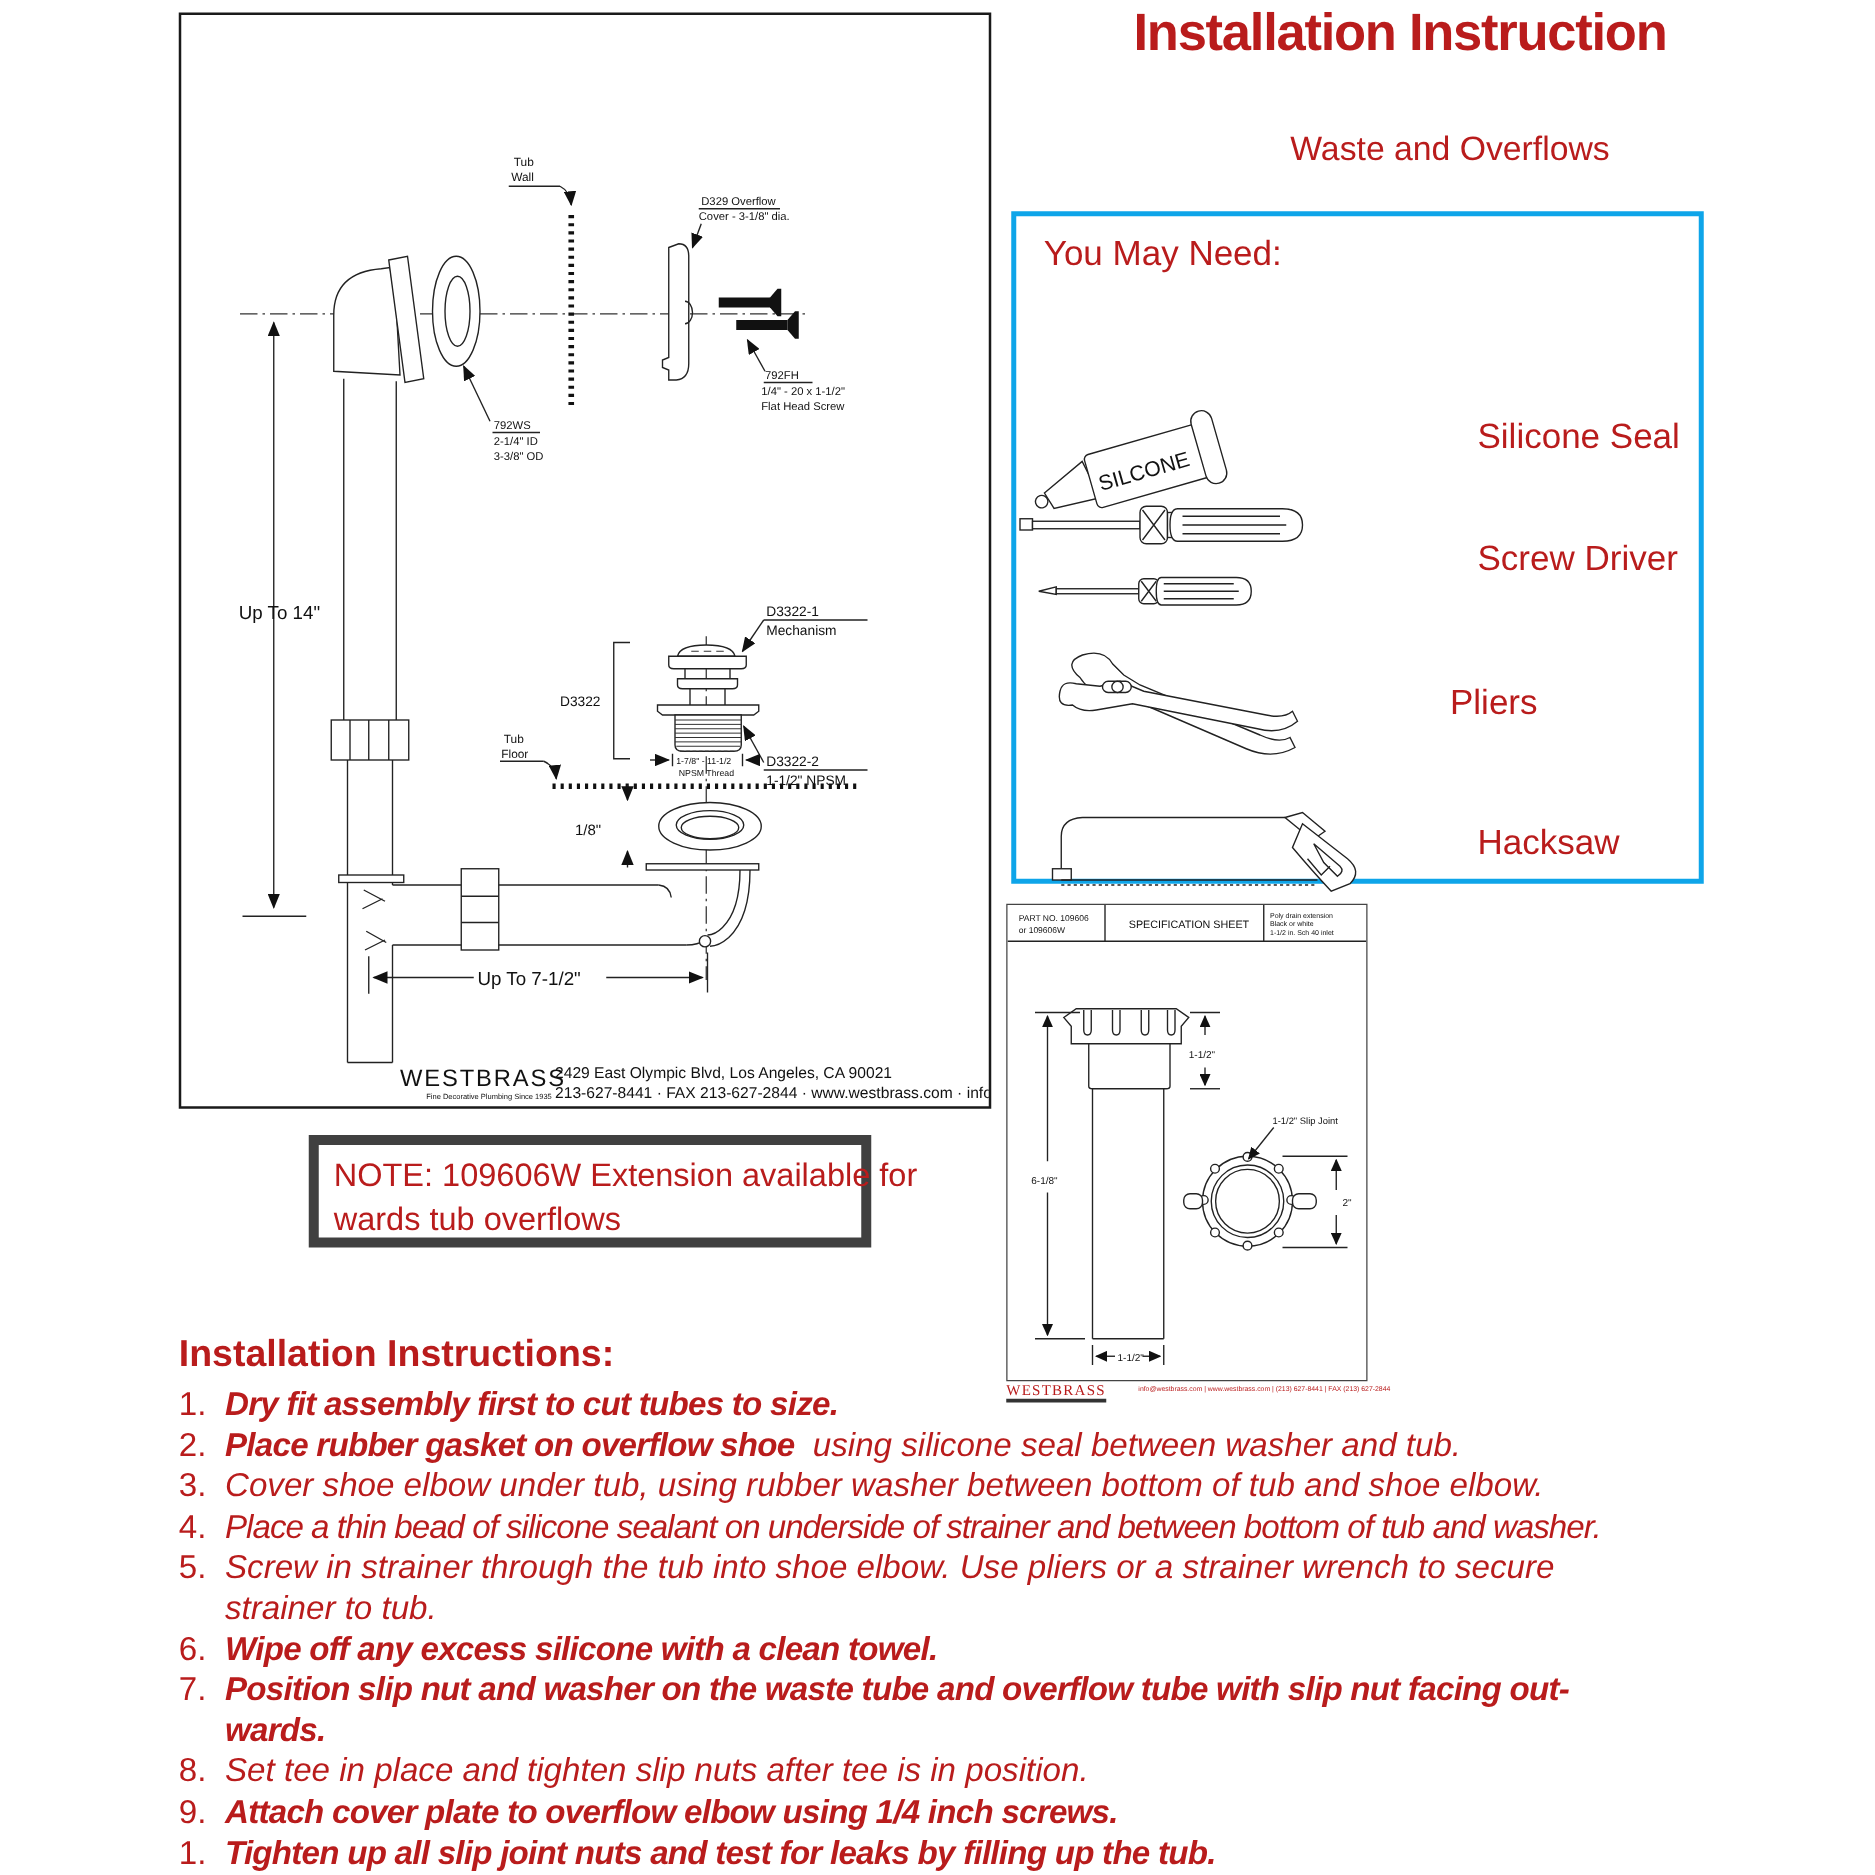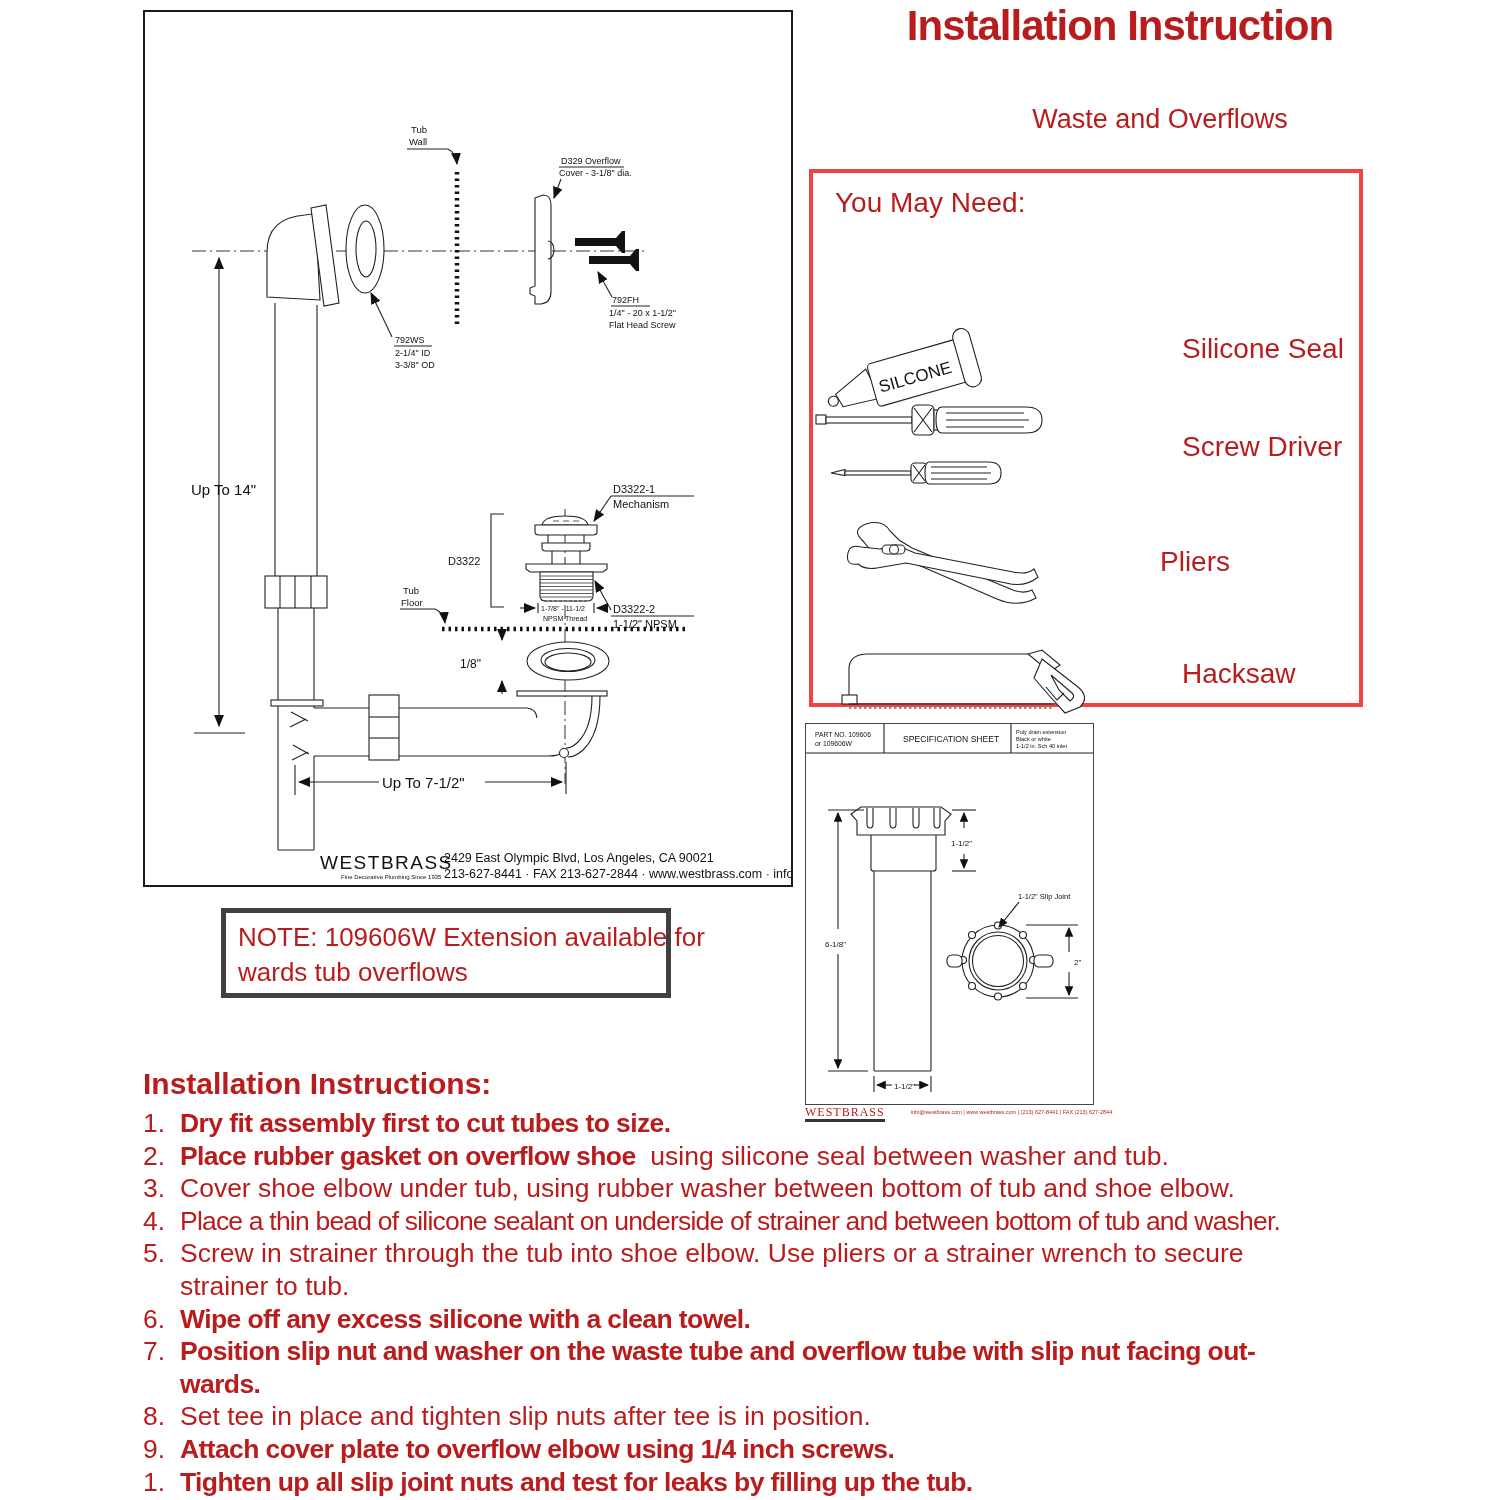--- a/index.html
+++ b/index.html
@@ -10,43 +10,43 @@
   
   .page-title{left:810px;top:2px;width:620px;text-align:center;
               font-size:42px;font-weight:bold;letter-spacing:-1px;}
   .page-subtitle{left:880px;top:104px;width:560px;text-align:center;font-size:27px;}
 
   
   .doc-frame{left:143px;top:10px;width:646px;height:873px;border:2px solid #1a1a1a;}
   .doc-frame svg{position:absolute;left:0;top:0;}
 
   
-  .ymn-box{left:809px;top:169px;width:546px;height:530px;border:4px solid #ef4444;}
+  .ymn-box{left:809px;top:169px;width:546px;height:530px;border:4px solid #0ea5e9;}
   .ymn-heading{position:absolute;left:22px;top:14px;font-size:28px;}
   .ymn-label{position:absolute;font-size:28px;}
   .tool{position:absolute;}
 
   
   .spec-box{left:805px;top:723px;width:287px;height:380px;border:1.5px solid #444;}
   .spec-footer{left:805px;top:1106px;width:287px;display:flex;align-items:flex-start;}
   .spec-brand{font-family:"Liberation Serif",serif;font-size:12px;letter-spacing:1px;
               border-bottom:3px solid #333;line-height:13px;}
   .spec-contact{font-size:5.5px;margin-left:26px;margin-top:3px;white-space:nowrap;}
 
   
-  .note-box{left:221px;top:908px;width:450px;height:90px;border:5px solid #404040;
+  .note-box{left:247px;top:908px;width:450px;height:90px;border:8px solid #404040;
             box-sizing:border-box;padding:7px 0 0 12px;font-size:26px;line-height:35px;}
   .note-box div{white-space:nowrap;}
 
   
   .instructions{left:143px;top:1066px;width:1337px;}
   .instr-heading{font-size:30px;font-weight:bold;line-height:36px;margin-bottom:5px;}
   .li{display:flex;font-size:26.5px;line-height:32.6px;}
   .li .num{width:37px;flex:none;}
-  .li .txt{flex:1;white-space:pre-wrap;}
+  .li .txt{flex:1;white-space:pre-wrap;font-style:italic;}
   .li .txt b{font-weight:bold;letter-spacing:-0.6px;}
   .li.tight .txt{letter-spacing:-0.8px;}
 
   
   svg{display:block;}
   svg text{font-family:"Liberation Sans",sans-serif;fill:#111;}
   .ln{stroke:#222;stroke-width:1.1;fill:none;}
   .lnw{stroke:#222;stroke-width:1.1;fill:#fff;}
   .blk{fill:#111;stroke:none;}
   .cdash{stroke:#333;stroke-width:1;fill:none;stroke-dasharray:14 4 2 4;}

